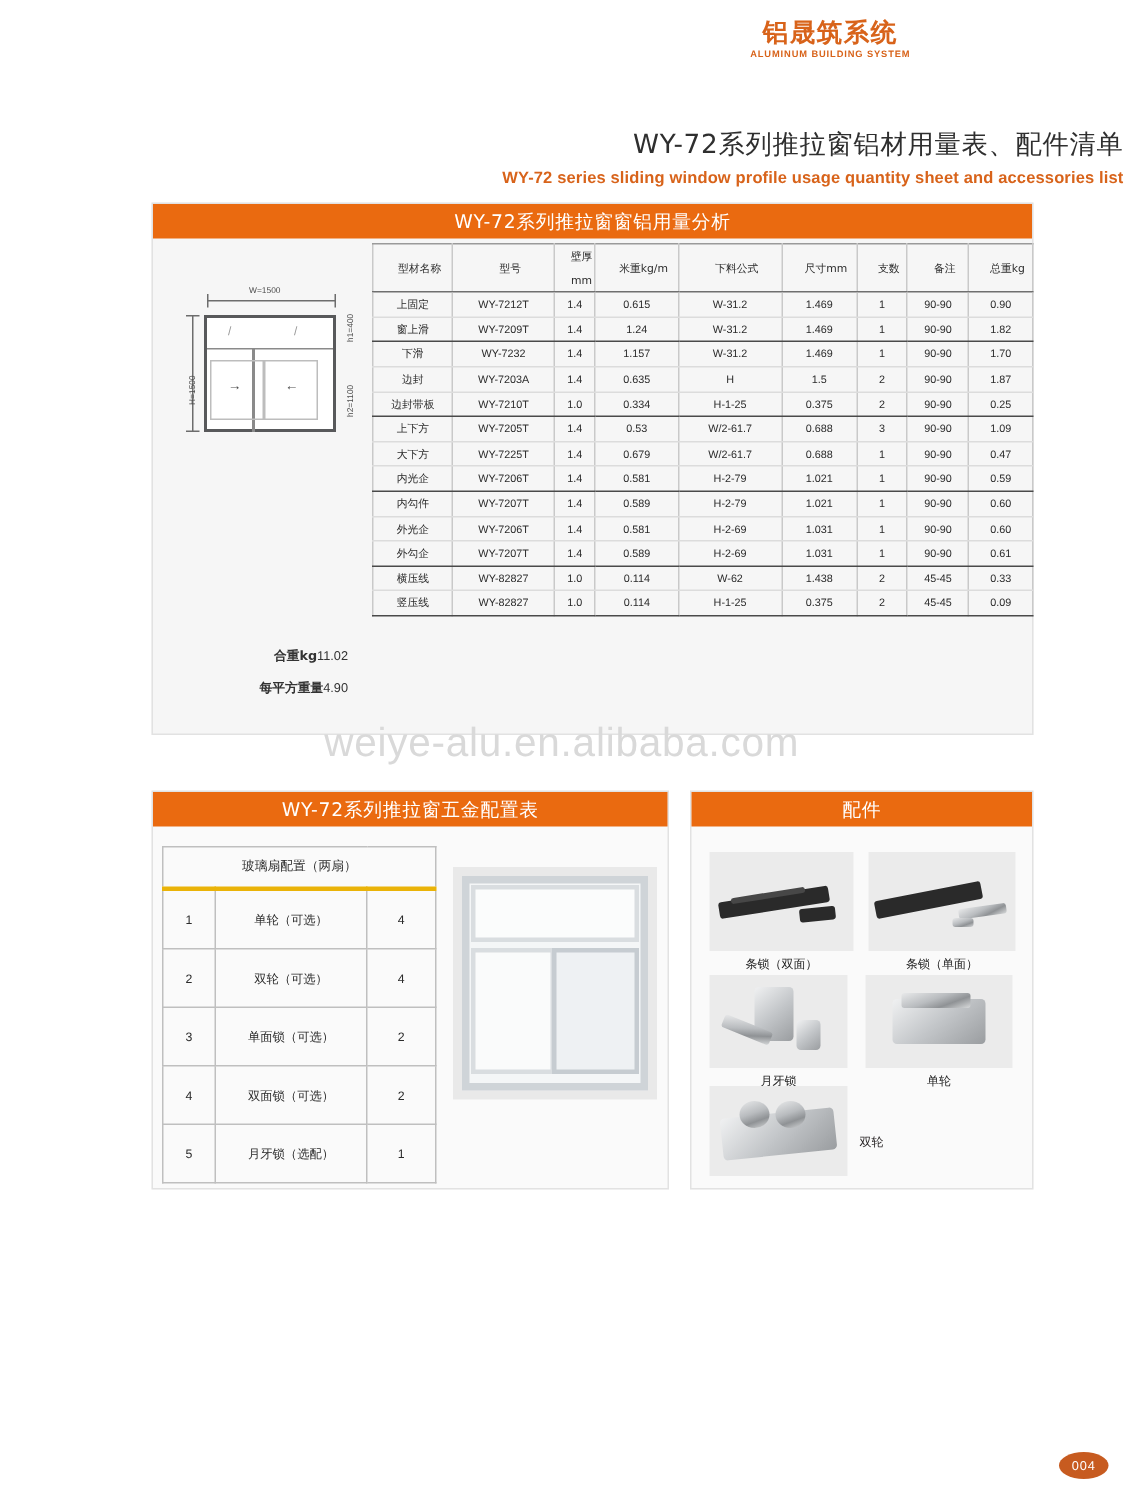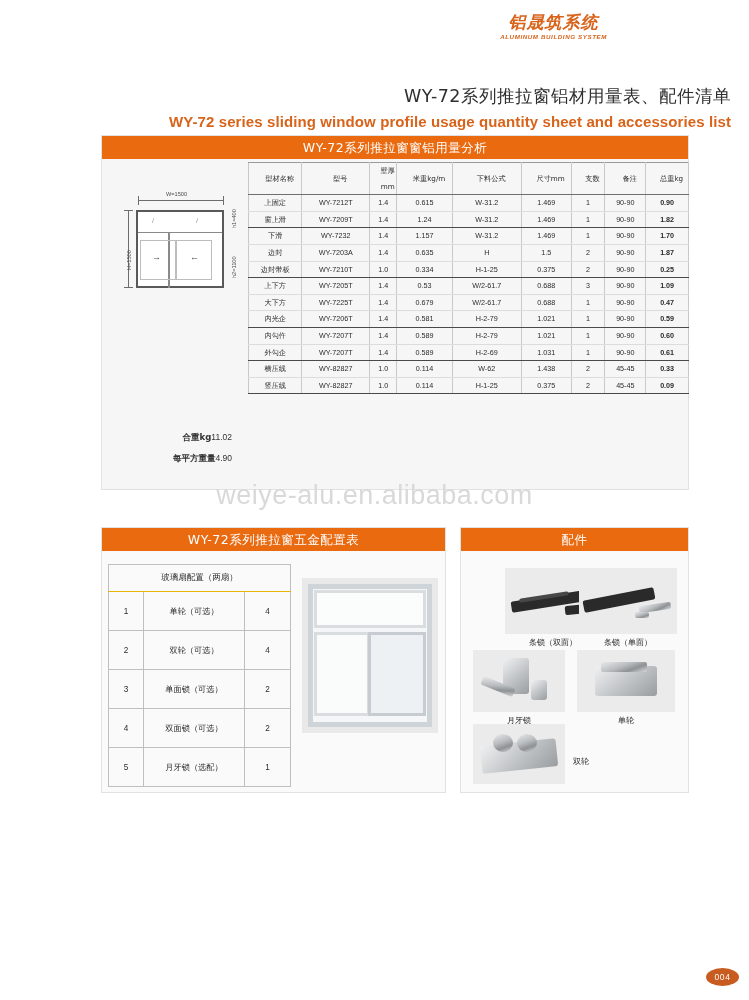--- a/index.html
+++ b/index.html
@@ -4,29 +4,29 @@
 <style>
   html,body{margin:0;padding:0;}
   body{
     width:749px;height:1000px;
     background:#ffffff;
     font-family:"Liberation Sans","DejaVu Sans",sans-serif;
     position:relative;overflow:hidden;
     color:#231f20;
   }
   
-  #top-band{position:absolute;left:0;top:0;width:613px;height:62px;background:#ffffff;font-style:italic;}
+  #top-band{position:absolute;left:0;top:0;width:613px;height:62px;background:#ffffff;}
   #logo{position:absolute;right:6px;top:14px;text-align:center;line-height:1;}
   #logo .cn{font-size:17px;font-weight:bold;color:#d8631a;letter-spacing:1px;
             font-family:"DejaVu Sans",sans-serif;}
   #logo .en{font-size:6.2px;font-weight:bold;color:#d8631a;letter-spacing:.6px;margin-top:3px;}
 
-  #title-block{position:absolute;left:0;top:84px;width:749px;text-align:right;padding-right:18px;box-sizing:border-box;}
+  #title-block{position:absolute;left:0;top:84px;width:749px;text-align:right;box-sizing:border-box;}
   #title-cn{font-size:17.5px;color:#2f2f2f;font-family:"DejaVu Sans",sans-serif;letter-spacing:.5px;}
-  #title-en{font-size:15px;color:#d8631a;margin-top:5px;font-weight:bold;letter-spacing:.1px;margin-left:16px;}
+  #title-en{font-size:11px;color:#d8631a;margin-top:5px;font-weight:bold;letter-spacing:.1px;margin-left:16px;}
 
   
   #panel1{position:absolute;left:101px;top:135px;width:588px;height:355px;
           background:#f6f6f6;border:1px solid #e2e2e2;box-sizing:border-box;}
   .bar{background:#ea6a10;color:#fff;height:23px;line-height:23px;text-align:center;
        font-size:12.5px;font-family:"DejaVu Sans",sans-serif;letter-spacing:.5px;}
   #panel1 .bar{width:100%;}
 
   
   #drawing{position:absolute;left:12px;top:50px;width:128px;height:130px;}
@@ -54,36 +54,36 @@
           font-size:7.2px;color:#2b2b2b;background:transparent;}
   #ptable th,#ptable td{border-left:1px solid #c9c9c9;border-right:1px solid #c9c9c9;
           text-align:center;height:15.6px;line-height:15.6px;padding:0 1px;}
   #ptable thead th{border-top:1px solid #9a9a9a;border-bottom:1px solid #6f6f6f;
           font-family:"DejaVu Sans",sans-serif;font-weight:normal;font-size:7.2px;padding-left:10px;}
   #ptable tbody tr td{border-bottom:1px solid #dcdcdc;}
   #ptable tbody tr.grp td{border-bottom:1px solid #4a4a4a;}
   #ptable tbody tr:last-child td{border-bottom:1px solid #4a4a4a;}
   #ptable td.name{font-family:Liberation Sans, sans-serif;}
   .c-name{width:56px;}.c-model{width:74px;}.c-th{width:16px;}.c-w{width:54px;}
-  .c-f{width:78px;margin-top:35px;}.c-size{width:48px;}.c-n{width:28px;}.c-note{width:38px;}.c-tot{width:40px;font-weight:bold;}
+  .c-f{width:78px;margin-top:35px;}.c-size{width:48px;}.c-n{width:28px;}.c-note{width:38px;}.c-tot{width:40px;}
 
   
   #watermark{position:absolute;left:0;top:480px;width:749px;text-align:center;
      font-size:27px;color:#d9d9d9;font-family:"Liberation Sans",sans-serif;letter-spacing:.5px;}
 
   
   #panel2{position:absolute;left:101px;top:527px;width:345px;height:266px;
           background:#fafafa;border:1px solid #e2e2e2;box-sizing:border-box;}
   #panel3{position:absolute;left:460px;top:527px;width:229px;height:266px;
           background:#fafafa;border:1px solid #e2e2e2;box-sizing:border-box;}
 
   #htable{position:absolute;left:6px;top:36px;width:183px;border-collapse:collapse;
           font-size:8px;color:#2b2b2b;}
   #htable td,#htable th{border:1px solid #bfbfbf;text-align:center;padding:0;}
-  #htable .sub{height:26px;font-family:"DejaVu Sans",sans-serif;font-size:8.5px;border-bottom:1px solid #eab308;}
+  #htable .sub{height:26px;font-family:"DejaVu Sans",sans-serif;font-size:8.5px;border-bottom:3px solid #eab308;}
   #htable tbody td{height:38px;font-family:"DejaVu Sans",sans-serif;font-size:8.2px;}
   #htable tbody td.num{font-family:"Liberation Sans",sans-serif;}
   .hc-no{width:34px;}.hc-nm{width:100px;}.hc-qty{width:45px;}
 
   
   #winphoto{position:absolute;left:200px;top:50px;width:136px;height:155px;background:#e9e9e9;}
   #wp-frame{position:absolute;left:6px;top:6px;width:124px;height:143px;border:5px solid #cfd4d8;
             box-sizing:border-box;background:#f4f6f7;}
   #wp-top{position:absolute;left:12px;top:12px;width:112px;height:38px;border:3px solid #d9dde0;box-sizing:border-box;background:#fbfcfc;}
   #wp-bl{position:absolute;left:12px;top:54px;width:56px;height:84px;border:3px solid #d9dde0;box-sizing:border-box;background:#fafbfb;}
@@ -262,20 +262,31 @@
           <td class="c-name name">内勾仵</td>
           <td class="c-model">WY-7207T</td>
           <td class="c-th">1.4</td>
           <td class="c-w">0.589</td>
           <td class="c-f">H-2-79</td>
           <td class="c-size">1.021</td>
           <td class="c-n">1</td>
           <td class="c-note">90-90</td>
           <td class="c-tot">0.60</td>
         </tr>
+        <tr>
+          <td class="c-name name">外光企</td>
+          <td class="c-model">WY-7206T</td>
+          <td class="c-th">1.4</td>
+          <td class="c-w">0.581</td>
+          <td class="c-f">H-2-69</td>
+          <td class="c-size">1.031</td>
+          <td class="c-n">1</td>
+          <td class="c-note">90-90</td>
+          <td class="c-tot">0.60</td>
+        </tr>
         <tr class="grp">
           <td class="c-name name">外勾企</td>
           <td class="c-model">WY-7207T</td>
           <td class="c-th">1.4</td>
           <td class="c-w">0.589</td>
           <td class="c-f">H-2-69</td>
           <td class="c-size">1.031</td>
           <td class="c-n">1</td>
           <td class="c-note">90-90</td>
           <td class="c-tot">0.61</td>
@@ -350,21 +361,21 @@
     <div id="wp-frame"></div>
     <div id="wp-top"></div>
     <div id="wp-bl"></div>
     <div id="wp-br"></div>
   </div>
 </div>
 
 <div id="panel3">
   <div class="bar">配件</div>
 
-  <div class="acc" style="left:12px;top:40px;width:96px;margin-left:32px;">
+  <div class="acc" style="left:12px;top:40px;width:96px;">
     <div class="ph" style="width:96px;height:66px;">
       <div class="bar-lock" style="left:6px;top:28px;width:74px;height:11px;transform:rotate(-9deg);"></div>
       <div class="bar-lock lite" style="left:14px;top:27px;width:50px;height:4px;transform:rotate(-9deg);"></div>
       <div class="bar-lock" style="left:60px;top:37px;width:24px;height:9px;transform:rotate(-6deg);"></div>
     </div>
     <div class="cap">条锁（双面）</div>
   </div>
 
   <div class="acc" style="left:118px;top:40px;width:98px;">
     <div class="ph" style="width:98px;height:66px;">

